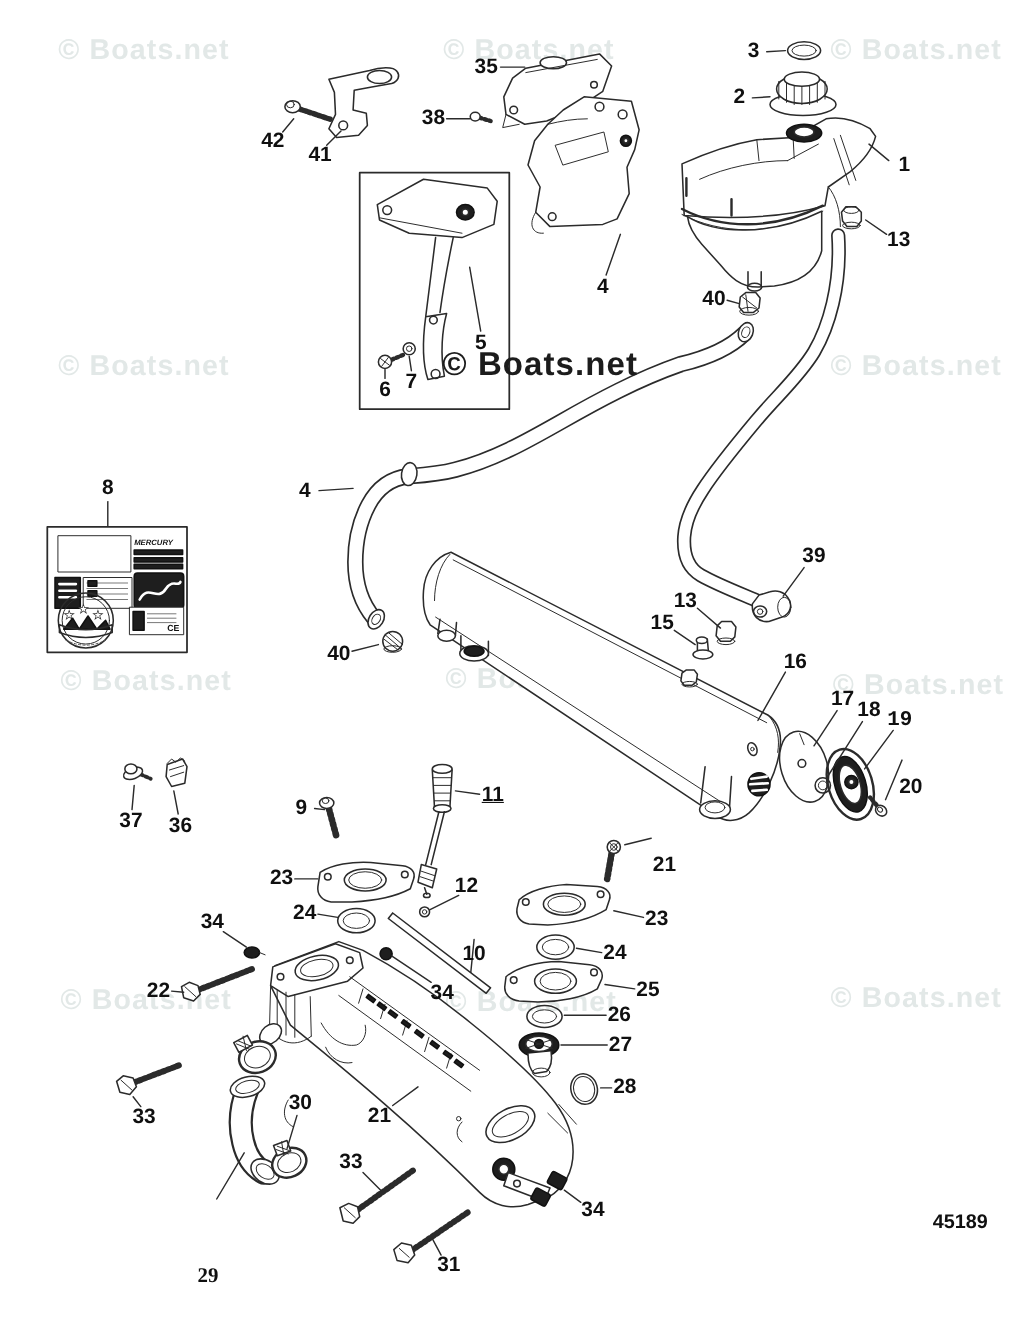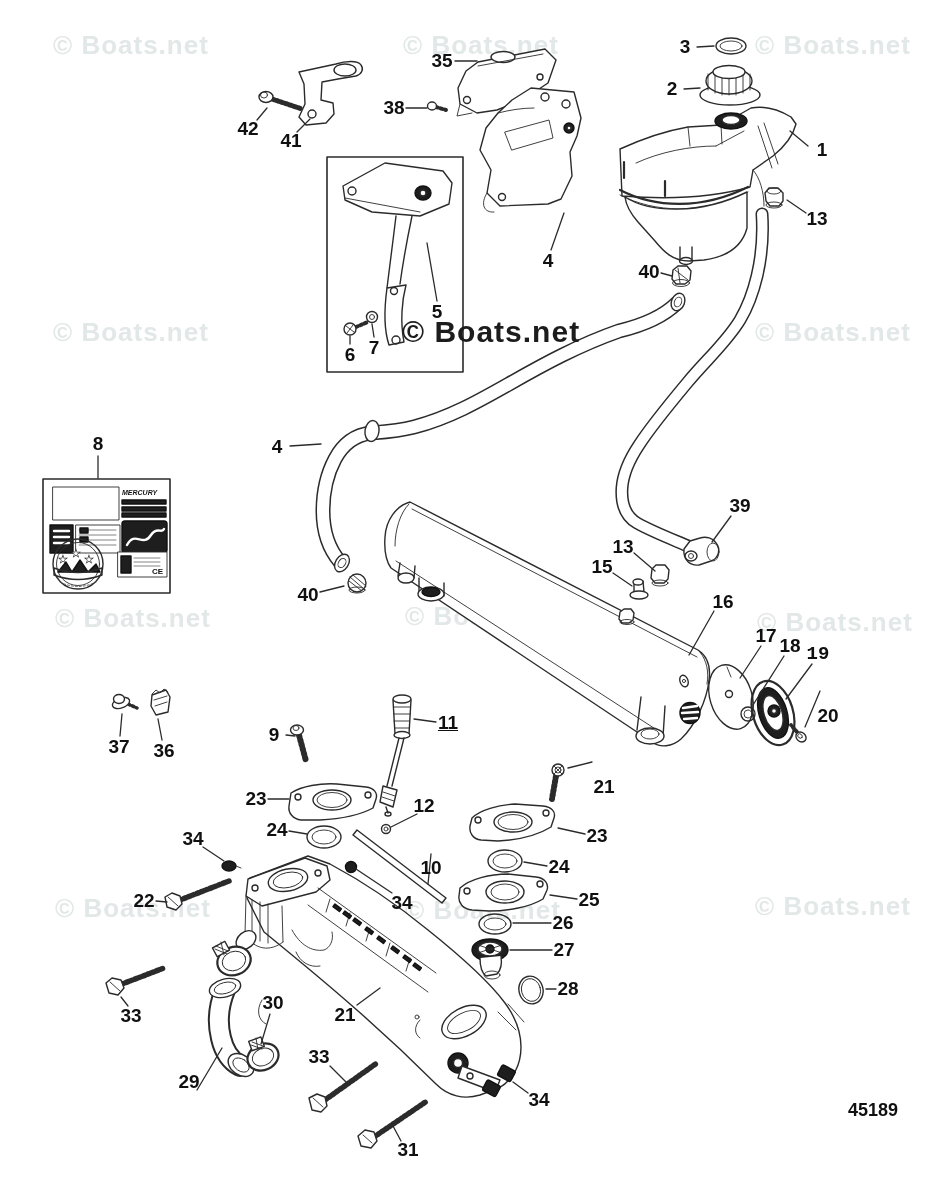--- a/index.html
+++ b/index.html
@@ -501,21 +501,21 @@
       <div class="callout" style="left: 604px; top: 787px; text-align: right;">21</div>
       <div class="callout" style="left: 144px; top: 901px;">22</div>
       <div class="callout" style="left: 256px; top: 799px;">23</div>
       <div class="callout" style="left: 597px; top: 836px;">23</div>
       <div class="callout" style="left: 277px; top: 830px;">24</div>
       <div class="callout" style="left: 559px; top: 867px;">24</div>
       <div class="callout" style="left: 589px; top: 900px;">25</div>
       <div class="callout" style="left: 563px; top: 923px;">26</div>
       <div class="callout" style="left: 564px; top: 950px;">27</div>
       <div class="callout" style="left: 568px; top: 989px;">28</div>
-      <div class="callout" style="left: 189px; top: 1082px;">29</div>
+      <div class="callout" style="left: 189px; top: 1160px; font-family: Liberation Serif, serif;">29</div>
       <div class="callout" style="left: 273px; top: 1003px;">30</div>
       <div class="callout" style="left: 408px; top: 1150px;">31</div>
       <div class="callout" style="left: 345px; top: 1015px;">21</div>
       <div class="callout" style="left: 131px; top: 1016px;">33</div>
       <div class="callout" style="left: 319px; top: 1057px;">33</div>
       <div class="callout" style="left: 193px; top: 839px;">34</div>
       <div class="callout" style="left: 402px; top: 903px;">34</div>
       <div class="callout" style="left: 539px; top: 1100px;">34</div>
       <div class="callout" style="left: 442px; top: 61px;">35</div>
       <div class="callout" style="left: 164px; top: 751px;">36</div>

